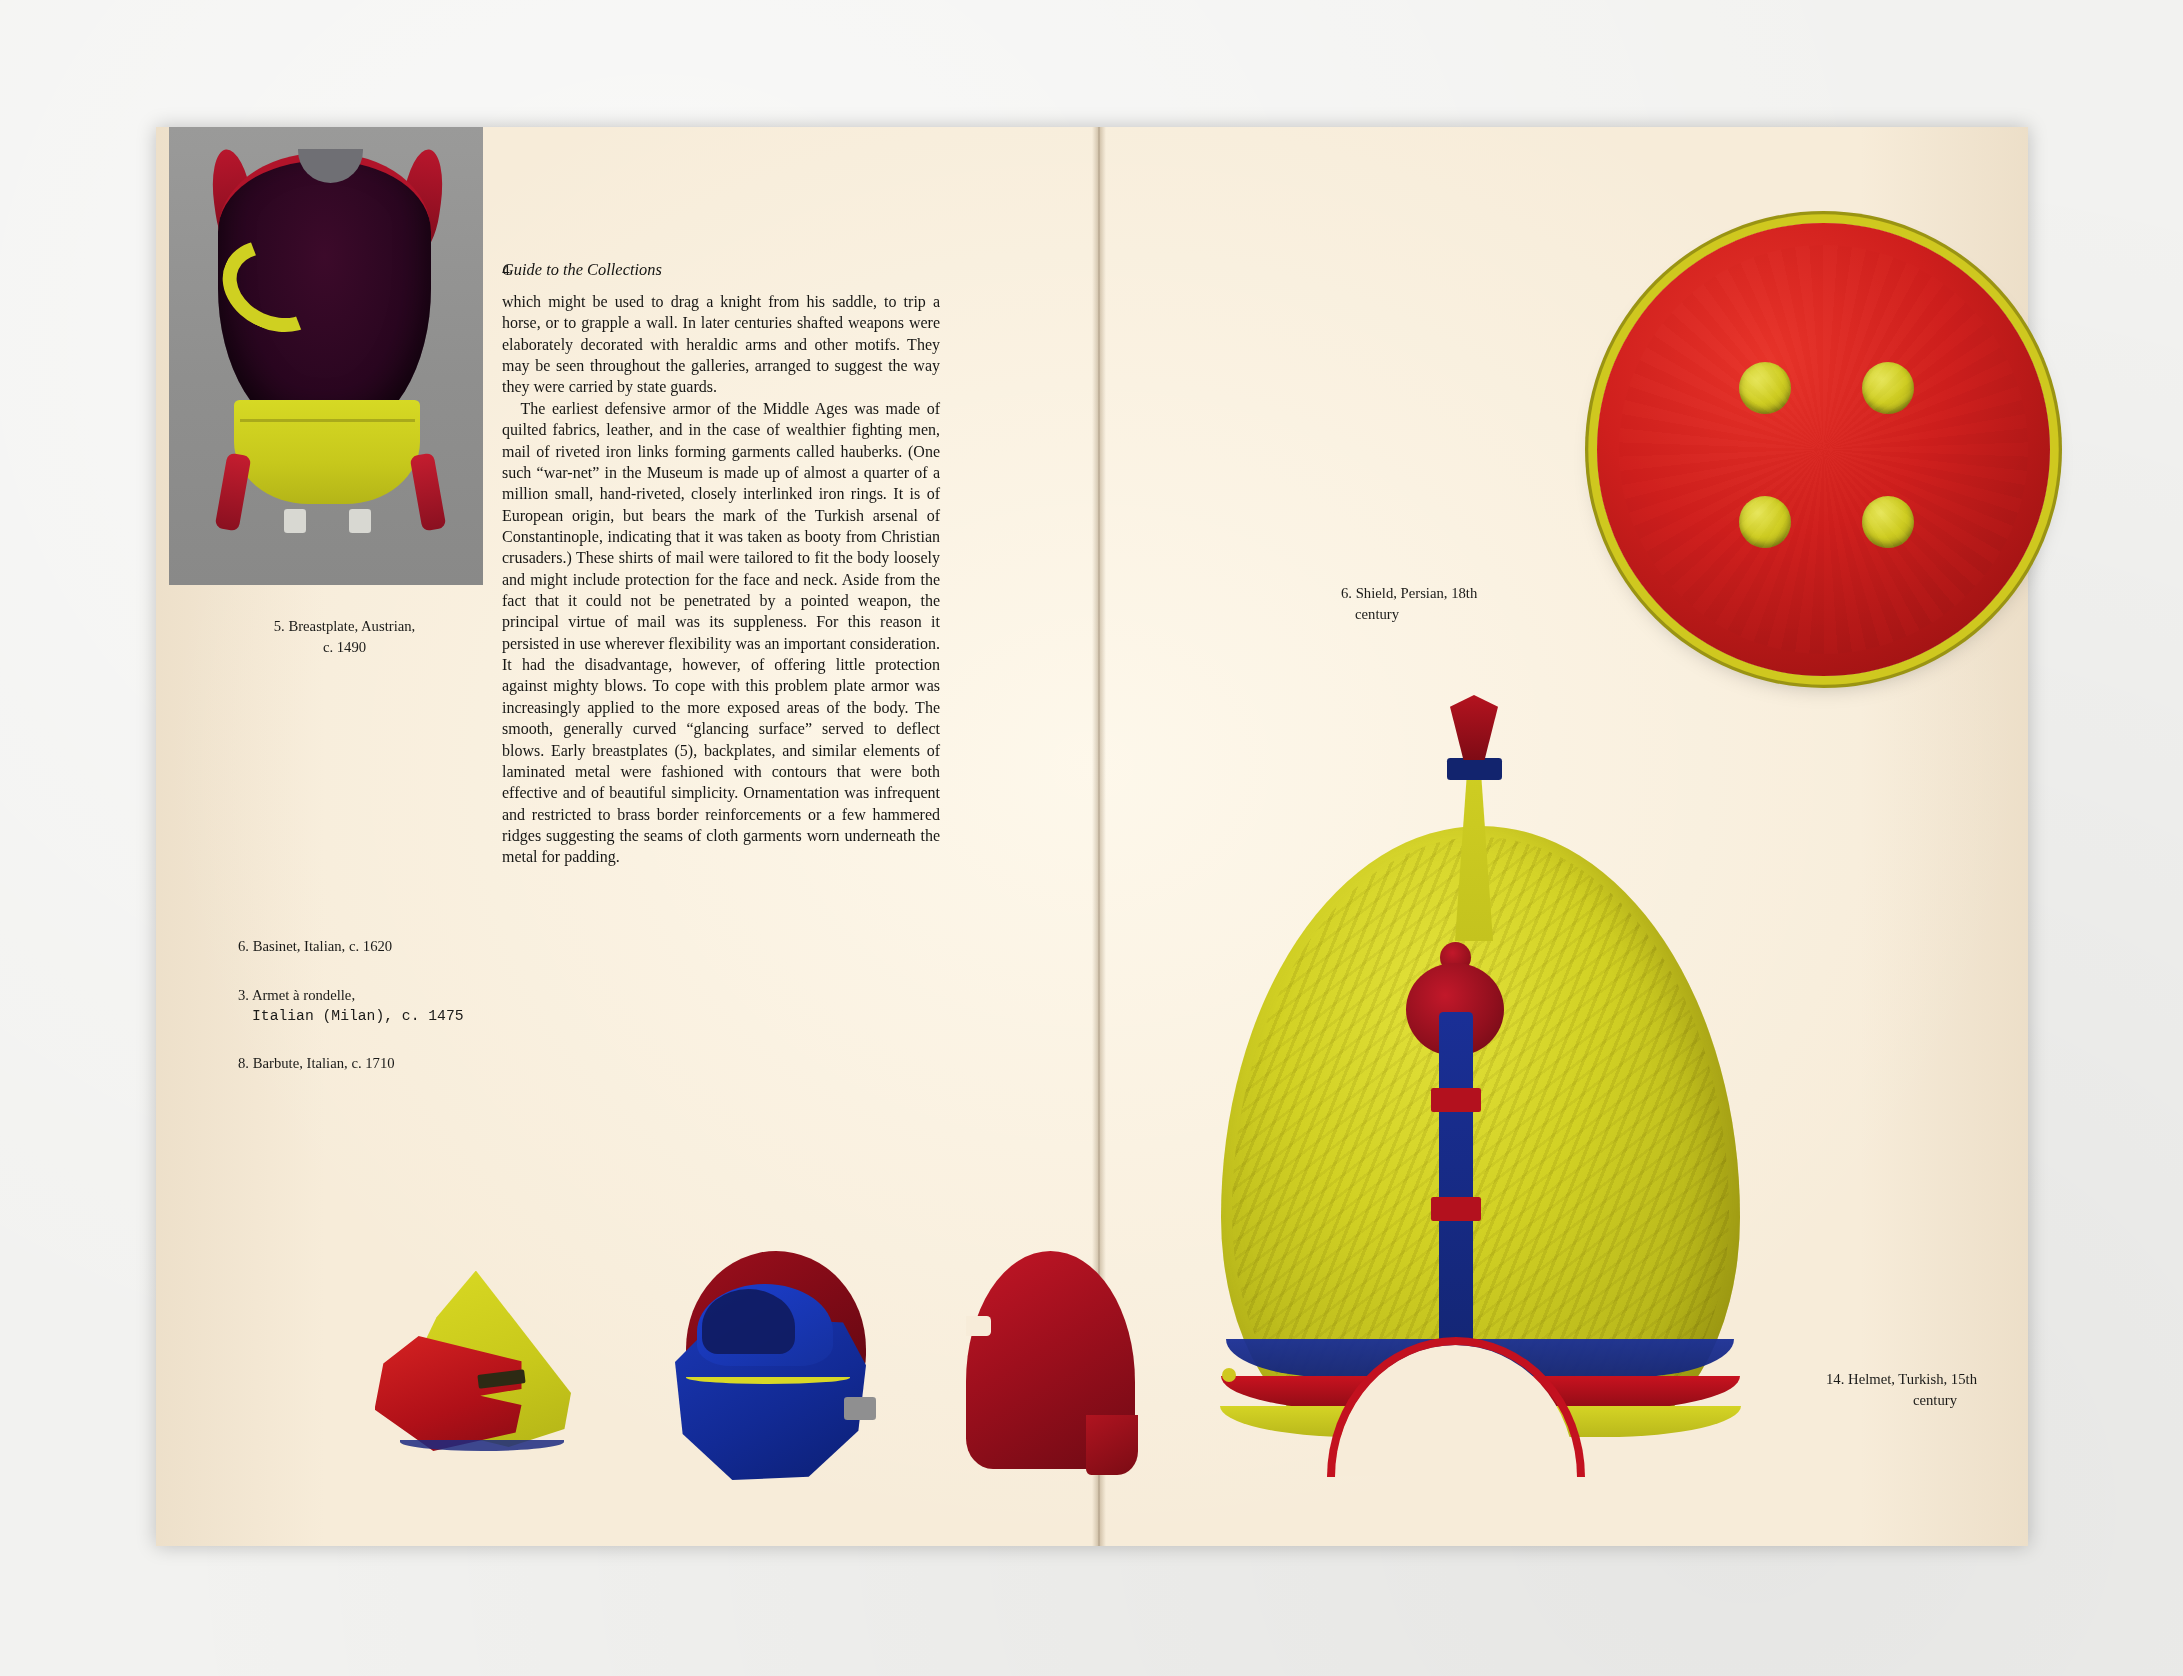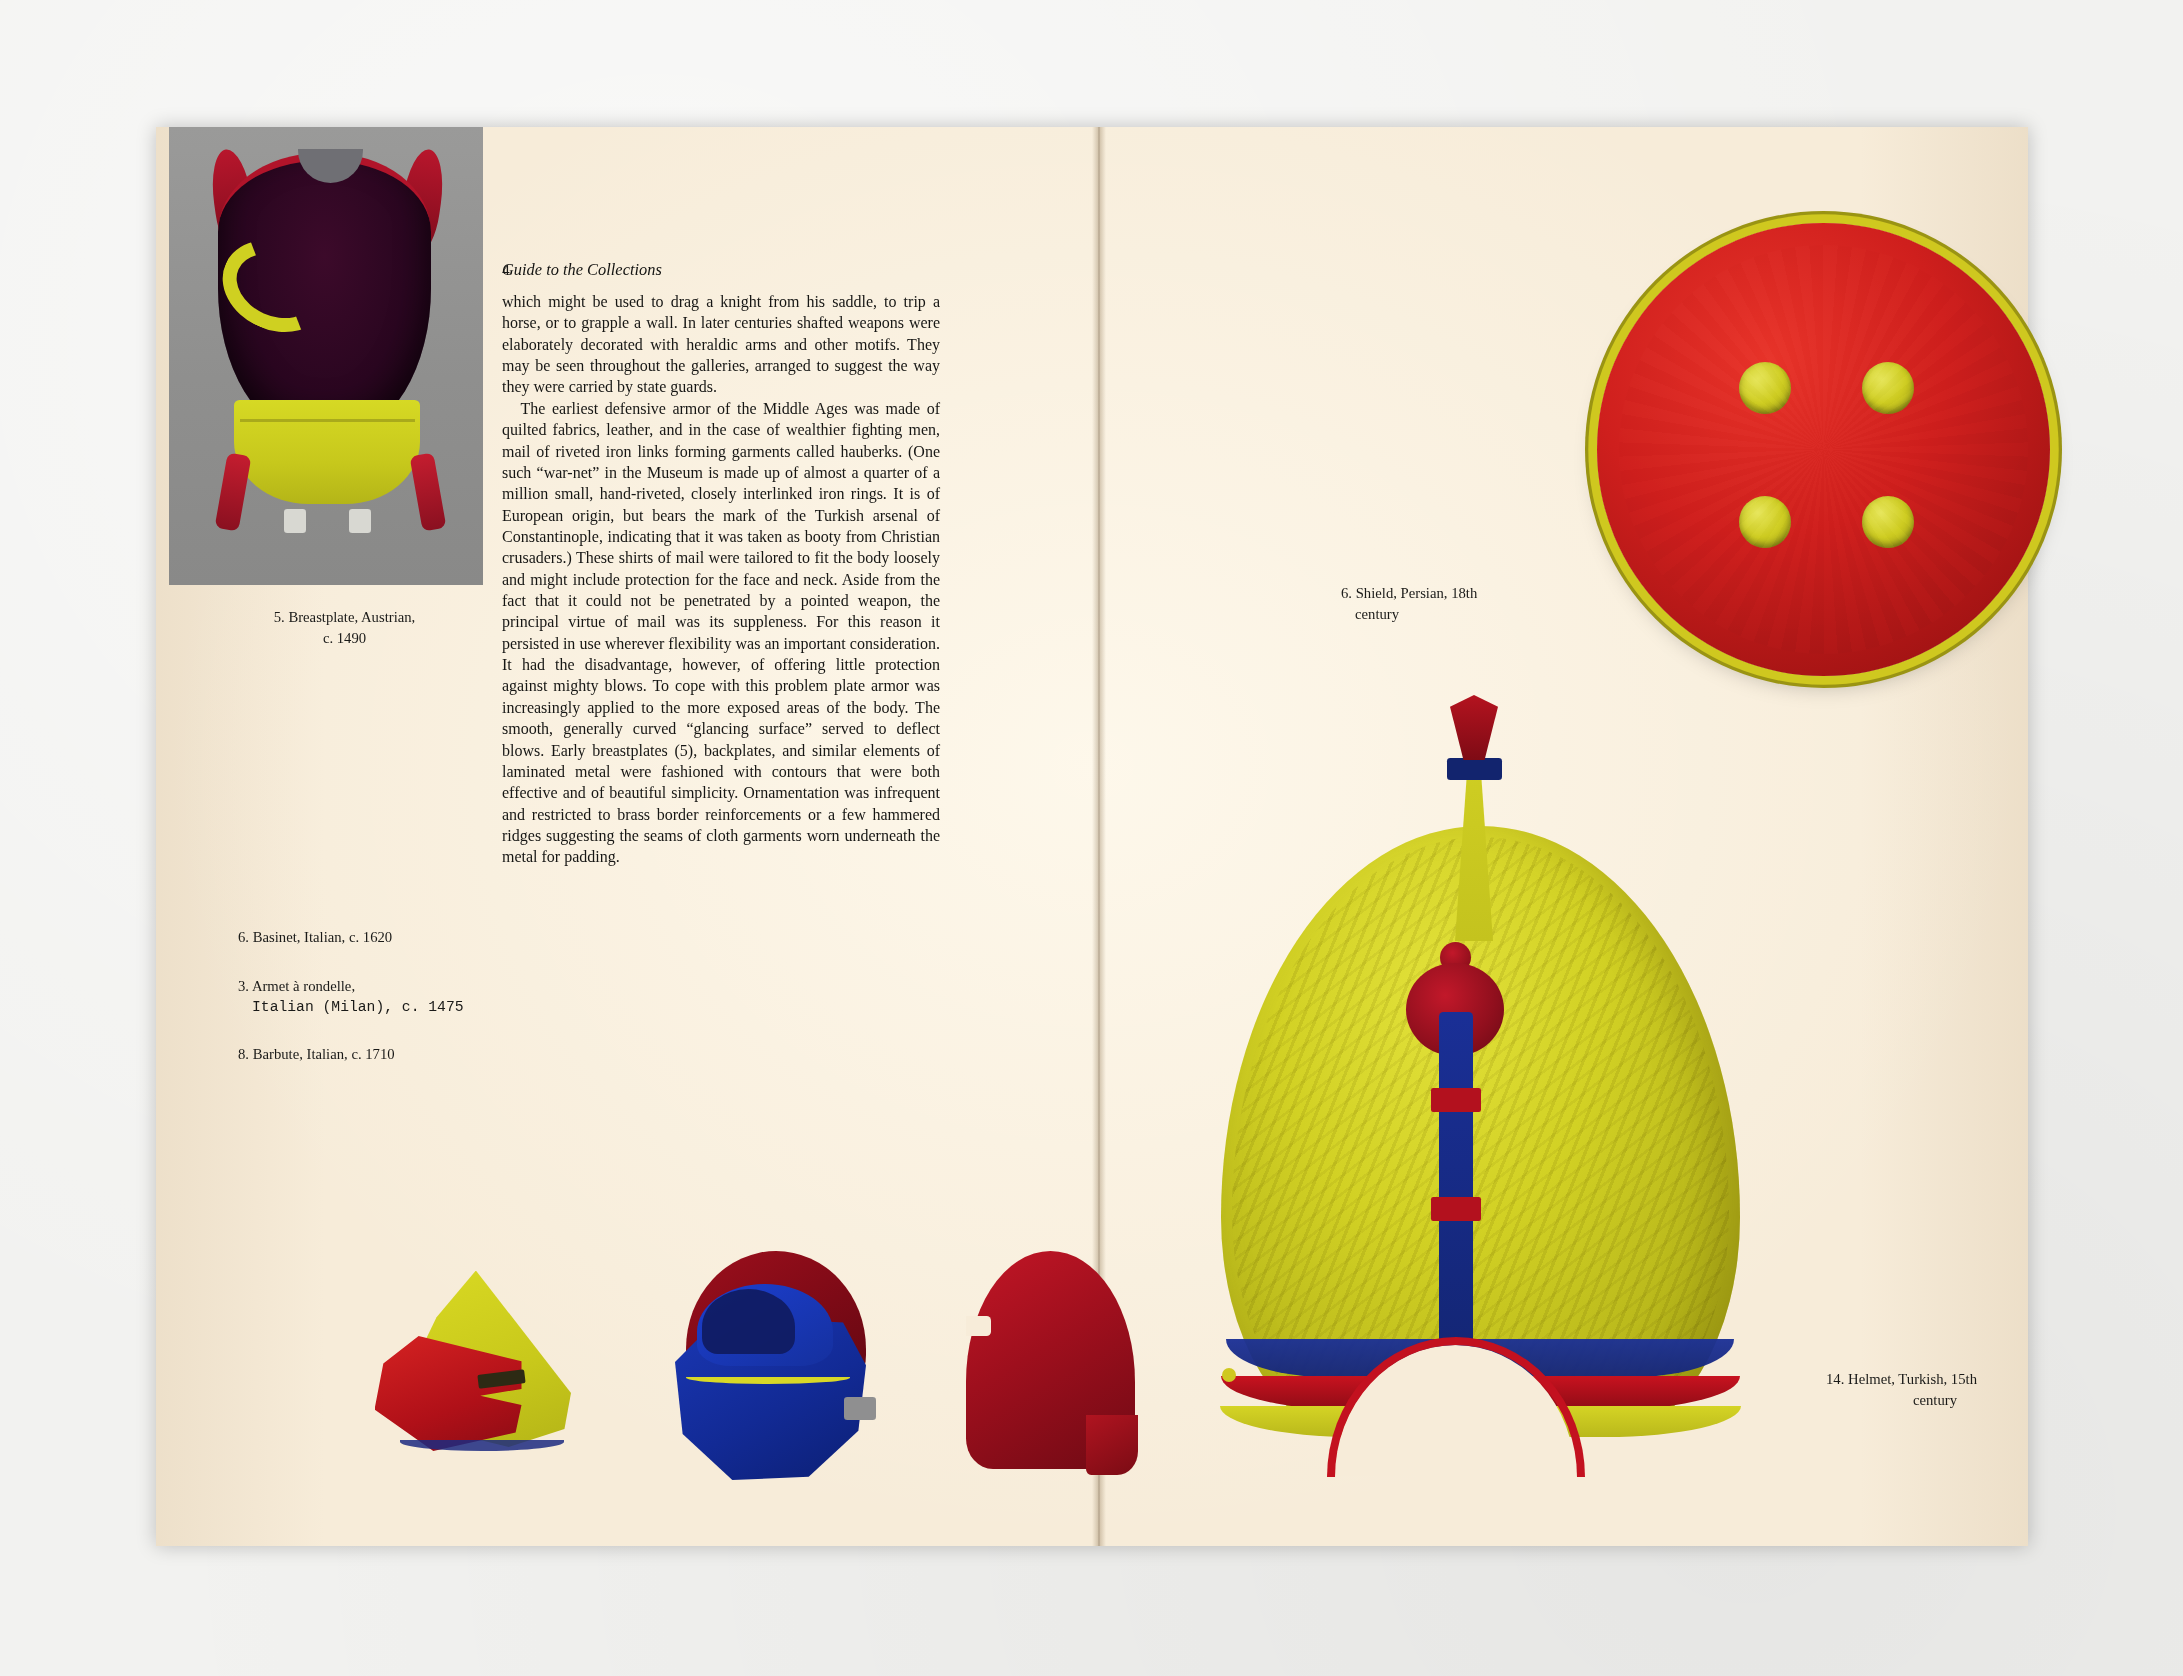--- a/index.html
+++ b/index.html
@@ -155,20 +155,21 @@
   }
   .bp-tip-l{ left:115px; }
   .bp-tip-r{ left:180px; }
 
   .caption {
     position:absolute;
     font-family:"Liberation Serif", serif;
     font-size: 14.7px;
     line-height: 1.42;
     color:#1a1a18;
+    margin-top:9px;
   }
   #cap-5 { left: 71px; top: 480px; width: 235px; text-align:center; }
   #cap-6 { left: 82px; top: 800px; width: 257px; }
   #cap-7 { left: 82px; top: 849px; width: 257px; }
   #cap-7 .ind { display:block; padding-left: 14px; font-family: Liberation Mono, monospace; }
   #cap-8 { left: 82px; top: 917px; width: 257px; }
   #page-number {
     position:absolute;
     left: 346px;
     top: 134px;

